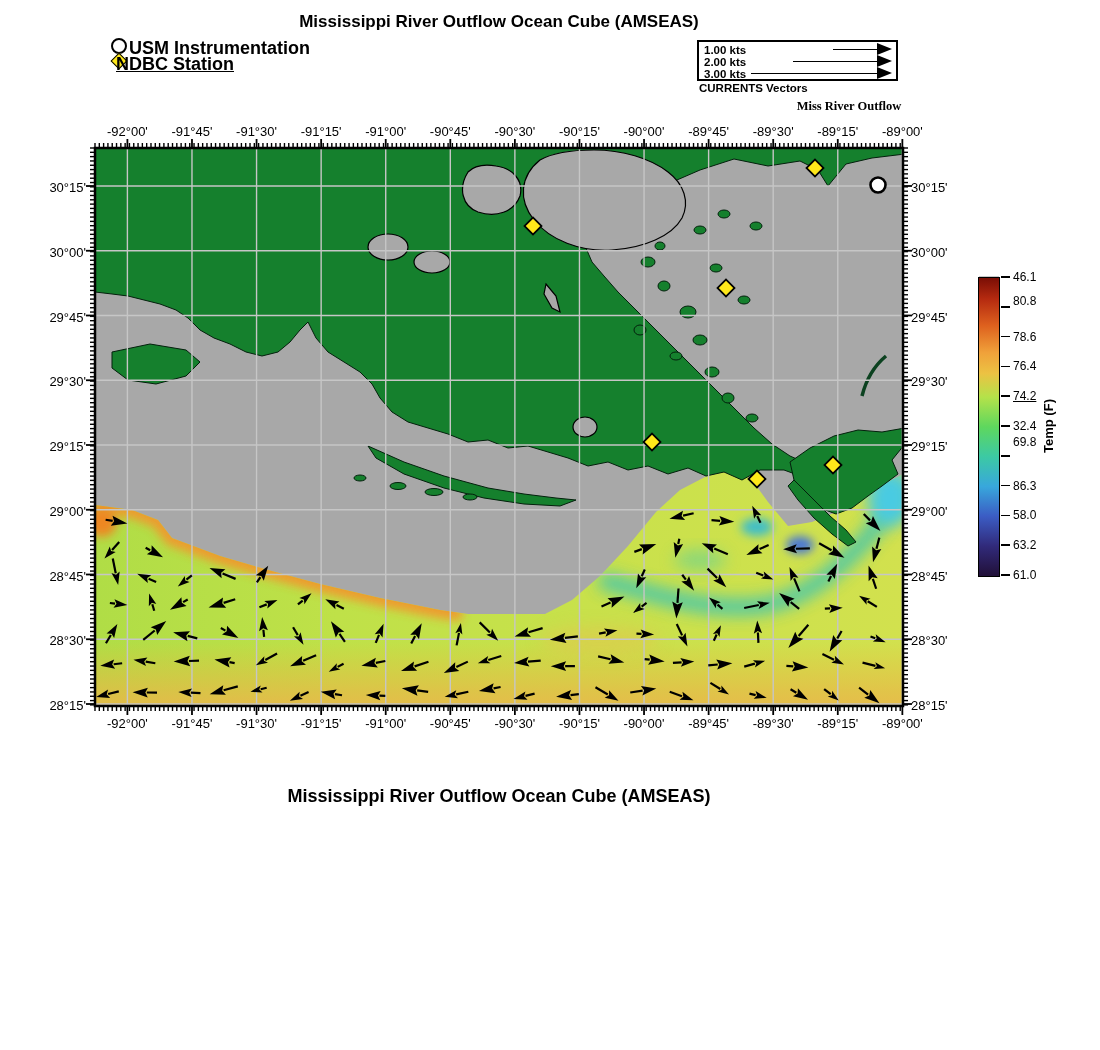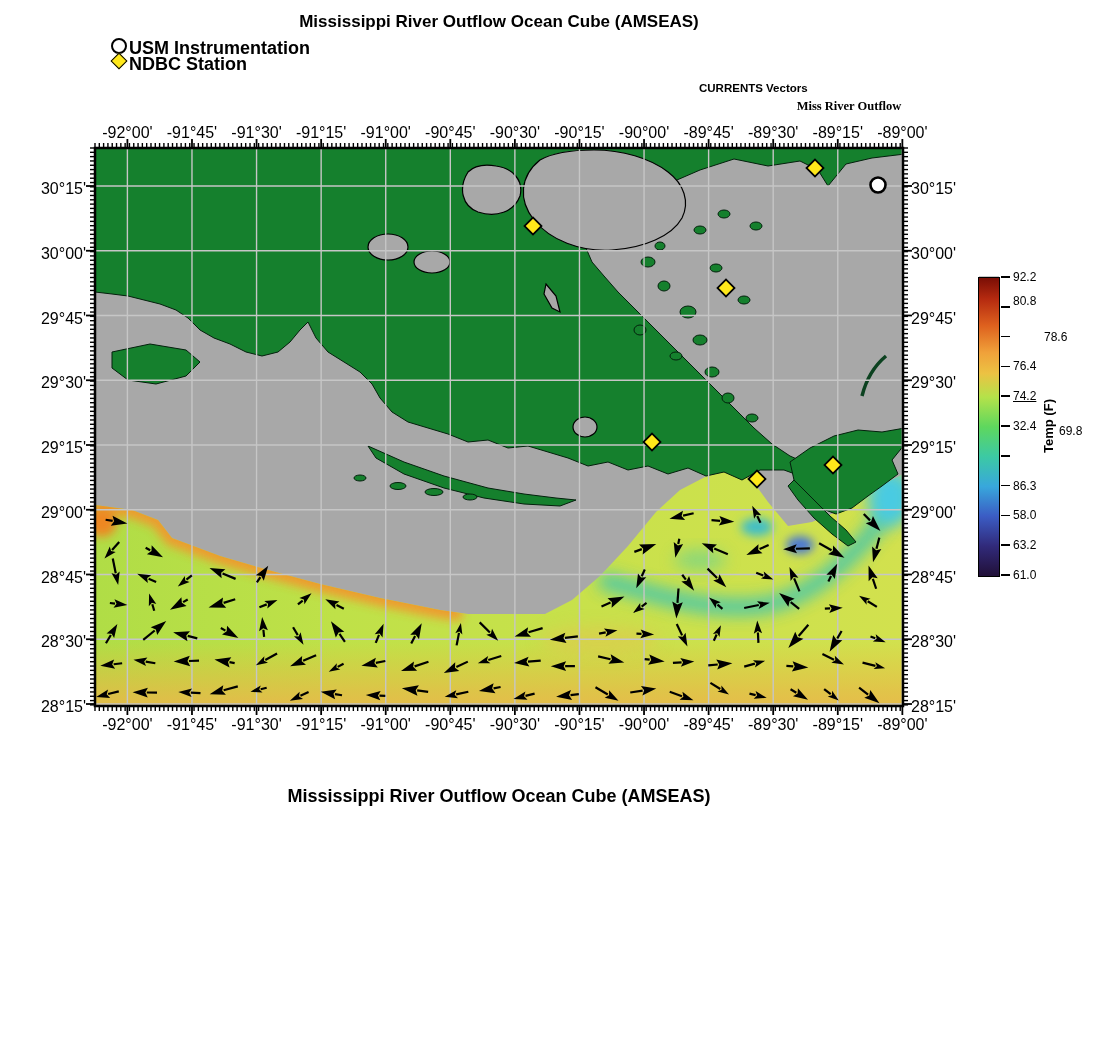--- a/index.html
+++ b/index.html
@@ -20,21 +20,21 @@
   .lg-diamond{left:113px;top:55px;width:10px;height:10px;border:1.8px solid #000;
               background:#ffe81a;transform:rotate(45deg);}
   .cv-box{left:697px;top:40px;width:197px;height:37px;border:2px solid #000;background:#fff;}
   .cv-row{position:absolute;left:0;width:100%;height:12px;}
   .cv-label{position:absolute;left:5px;top:0;font-size:11.5px;font-weight:bold;line-height:12px;}
   .cv-line{position:absolute;top:5px;height:0;border-top:1.6px solid #000;}
   .cv-head{position:absolute;top:-1px;width:0;height:0;
            border-left:15px solid #000;border-top:6px solid transparent;
            border-bottom:6px solid transparent;}
   .cv-caption{left:699px;top:82px;font-size:11.5px;font-weight:bold;}
-  .ax{position:absolute;font-size:16px;white-space:nowrap;}
+  .ax{position:absolute;font-size:13px;white-space:nowrap;}
   .cb-bar{left:978px;top:277px;width:20px;height:298px;border:1.5px solid #000;}
   .cb-label{position:absolute;left:1013px;font-size:12px;}
   .cb-gray{position:absolute;left:979px;width:20px;height:2px;background:#c9c9c9;}
   .cb-tick{position:absolute;left:1001px;width:9px;height:1.5px;background:#000;}
   .cb-title{left:1048px;top:426px;transform:translate(-50%,-50%) rotate(-90deg);
             font-size:13px;font-weight:bold;white-space:nowrap;}
   svg{position:absolute;left:0;top:0;}
   .txt{z-index:5;}
 </style>
 </head>
@@ -1264,22 +1264,39 @@
         <rect x="827" y="459" width="12" height="12" fill="#ffe81a" stroke="#000000" stroke-width="1.8" transform="rotate(45 833 465)"></rect>
         <circle cx="878" cy="185" r="7.5" fill="#ffffff" stroke="#000000" stroke-width="2.6"></circle>
       </g>
   </svg>
 
   <div class="abs title-top txt">Mississippi River Outflow Ocean Cube (AMSEAS)</div>
 
   <div class="abs lg-circle txt"></div>
   <div class="abs legend-label txt" style="left:129px;top:38px;">USM Instrumentation</div>
   <div class="abs lg-diamond txt"></div>
-  <div class="abs legend-label txt" style="left:129px;top:54px;">NDBC Station</div>
-
+  <div class="abs legend-label txt" style="left:116px;top:54px;text-decoration:underline;">NDBC Station</div>
+
+  <div class="abs cv-box txt" id="cvBox">
+      <div class="cv-row" style="top: 2px;">
+        <div class="cv-label">1.00 kts</div>
+        <div class="cv-line" style="right: 18px; width: 45px;"></div>
+        <div class="cv-head" style="right: 4px;"></div>
+      </div>
+      <div class="cv-row" style="top: 14px;">
+        <div class="cv-label">2.00 kts</div>
+        <div class="cv-line" style="right: 18px; width: 85px;"></div>
+        <div class="cv-head" style="right: 4px;"></div>
+      </div>
+      <div class="cv-row" style="top: 26px;">
+        <div class="cv-label">3.00 kts</div>
+        <div class="cv-line" style="right: 18px; width: 127px;"></div>
+        <div class="cv-head" style="right: 4px;"></div>
+      </div>
+    </div>
   <div class="abs cv-caption txt">CURRENTS Vectors</div>
 
   <div class="abs annot txt">Miss River Outflow</div>
 
   <div class="abs cb-bar txt" id="cbBar" style="background: linear-gradient(to top, rgb(33, 16, 56) 0%, rgb(49, 42, 122) 10%, rgb(59, 92, 196) 20%, rgb(56, 167, 220) 30%, rgb(60, 201, 164) 40%, rgb(94, 215, 94) 50%, rgb(180, 226, 74) 60%, rgb(236, 194, 67) 68%, rgb(240, 161, 58) 75%, rgb(222, 97, 30) 84%, rgb(181, 42, 16) 93%, rgb(122, 14, 5) 100%);"></div>
   <div class="abs cb-title txt">Temp (F)</div>
 
   <div class="abs title-bottom txt">Mississippi River Outflow Ocean Cube (AMSEAS)</div>
 <div class="ax" style="left: 97.4px; top: 124px; width: 60px; text-align: center;">-92°00'</div>
     <div class="ax" style="left: 97.4px; top: 716px; width: 60px; text-align: center;">-92°00'</div>
@@ -1320,39 +1337,39 @@
     <div class="ax" style="left: 34px; top: 503.75px; width: 52px; text-align: right;">29°00'</div>
     <div class="ax" style="left: 911px; top: 503.75px; width: 52px; text-align: left;">29°00'</div>
     <div class="ax" style="left: 34px; top: 568.5px; width: 52px; text-align: right;">28°45'</div>
     <div class="ax" style="left: 911px; top: 568.5px; width: 52px; text-align: left;">28°45'</div>
     <div class="ax" style="left: 34px; top: 633.25px; width: 52px; text-align: right;">28°30'</div>
     <div class="ax" style="left: 911px; top: 633.25px; width: 52px; text-align: left;">28°30'</div>
     <div class="ax" style="left: 34px; top: 698px; width: 52px; text-align: right;">28°15'</div>
     <div class="ax" style="left: 911px; top: 698px; width: 52px; text-align: left;">28°15'</div>
     <div class="cb-gray" style="top: 276px;"></div>
     <div class="cb-tick" style="top: 276.25px;"></div>
-    <div class="cb-label" style="top: 270px;">92.2</div>
+    <div class="cb-label" style="top: 270px;">46.1</div>
     <div class="cb-gray" style="top: 305.8px;"></div>
     <div class="cb-tick" style="top: 306.05px;"></div>
     <div class="cb-label" style="top: 294px;">80.8</div>
     <div class="cb-gray" style="top: 335.6px;"></div>
     <div class="cb-tick" style="top: 335.85px;"></div>
-    <div class="cb-label" style="top: 329.6px; margin-left: 31px;">78.6</div>
+    <div class="cb-label" style="top: 329.6px;">78.6</div>
     <div class="cb-gray" style="top: 365.4px;"></div>
     <div class="cb-tick" style="top: 365.65px;"></div>
     <div class="cb-label" style="top: 359.4px;">76.4</div>
     <div class="cb-gray" style="top: 395.2px;"></div>
     <div class="cb-tick" style="top: 395.45px;"></div>
     <div class="cb-label" style="top: 389.2px; text-decoration: underline;">74.2</div>
     <div class="cb-gray" style="top: 425px;"></div>
     <div class="cb-tick" style="top: 425.25px;"></div>
     <div class="cb-label" style="top: 419px;">32.4</div>
     <div class="cb-gray" style="top: 454.8px;"></div>
     <div class="cb-tick" style="top: 455.05px;"></div>
-    <div class="cb-label" style="top: 424px; margin-left: 46px;">69.8</div>
+    <div class="cb-label" style="top: 435px;">69.8</div>
     <div class="cb-gray" style="top: 484.6px;"></div>
     <div class="cb-tick" style="top: 484.85px;"></div>
     <div class="cb-label" style="top: 478.6px;">86.3</div>
     <div class="cb-gray" style="top: 514.4px;"></div>
     <div class="cb-tick" style="top: 514.65px;"></div>
     <div class="cb-label" style="top: 508.4px;">58.0</div>
     <div class="cb-gray" style="top: 544.2px;"></div>
     <div class="cb-tick" style="top: 544.45px;"></div>
     <div class="cb-label" style="top: 538.2px;">63.2</div>
     <div class="cb-gray" style="top: 574px;"></div>

